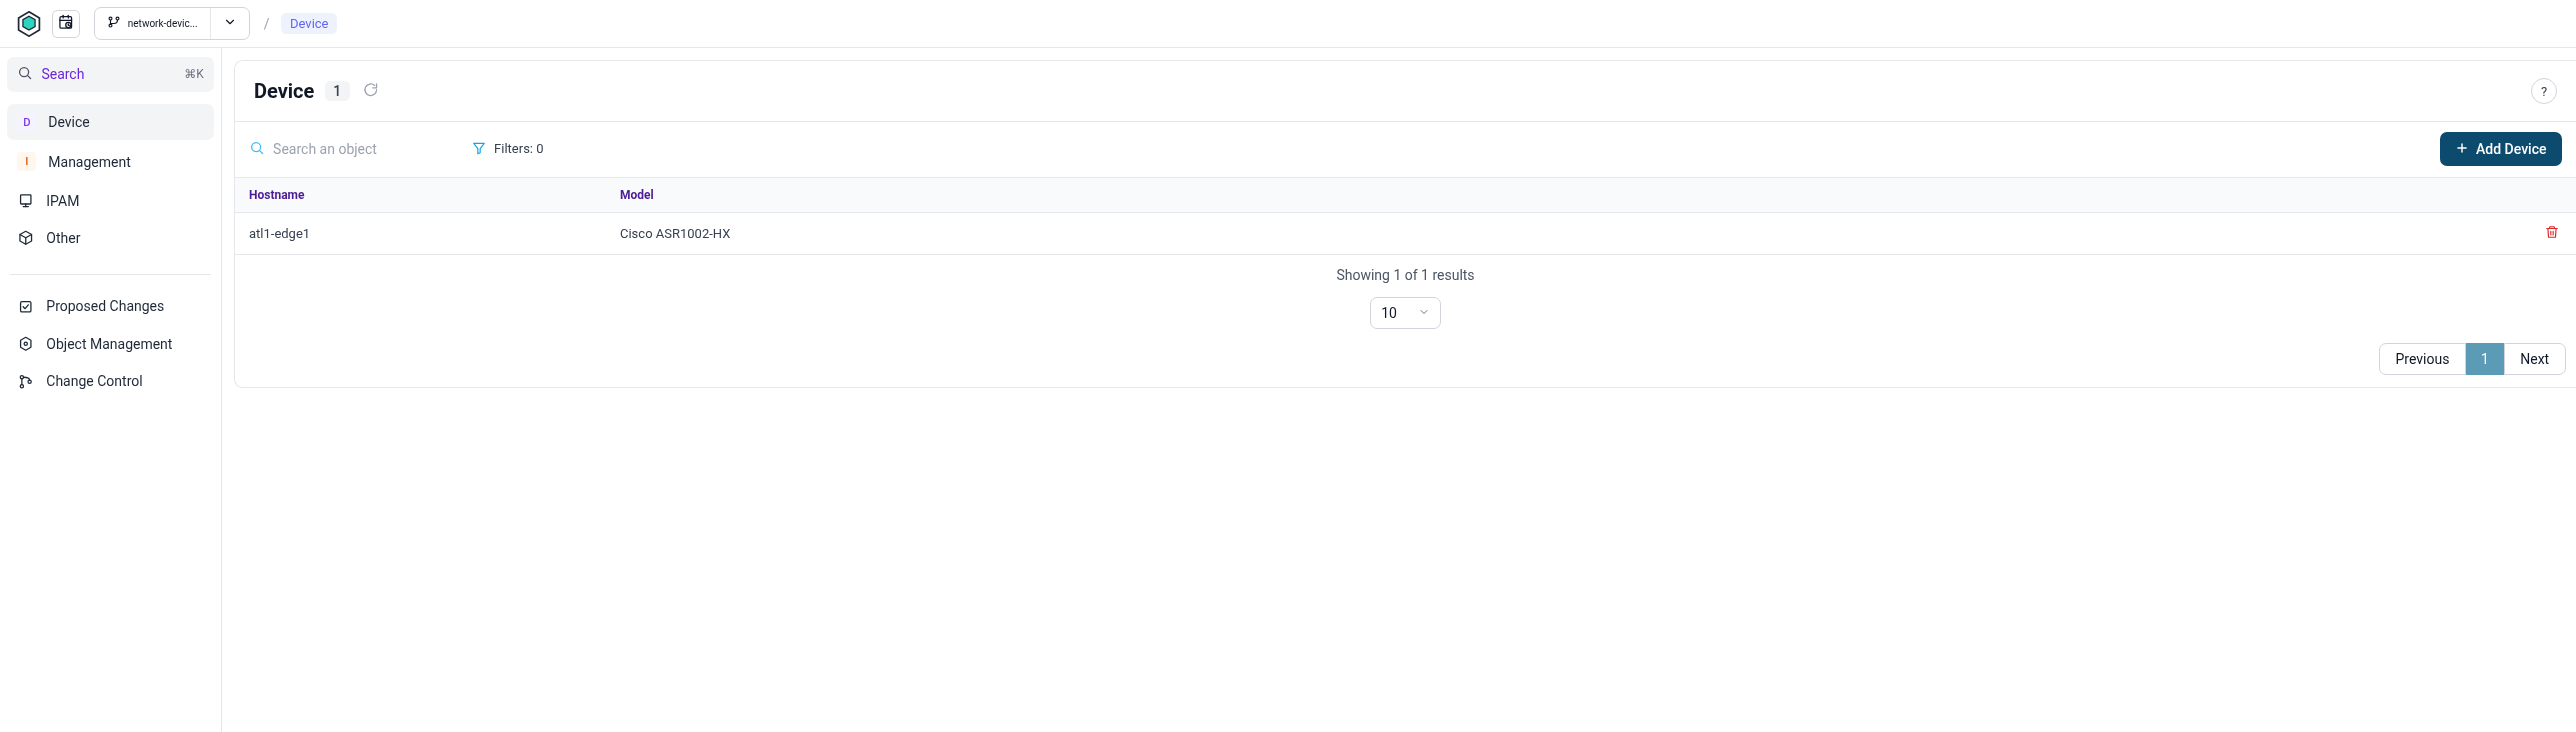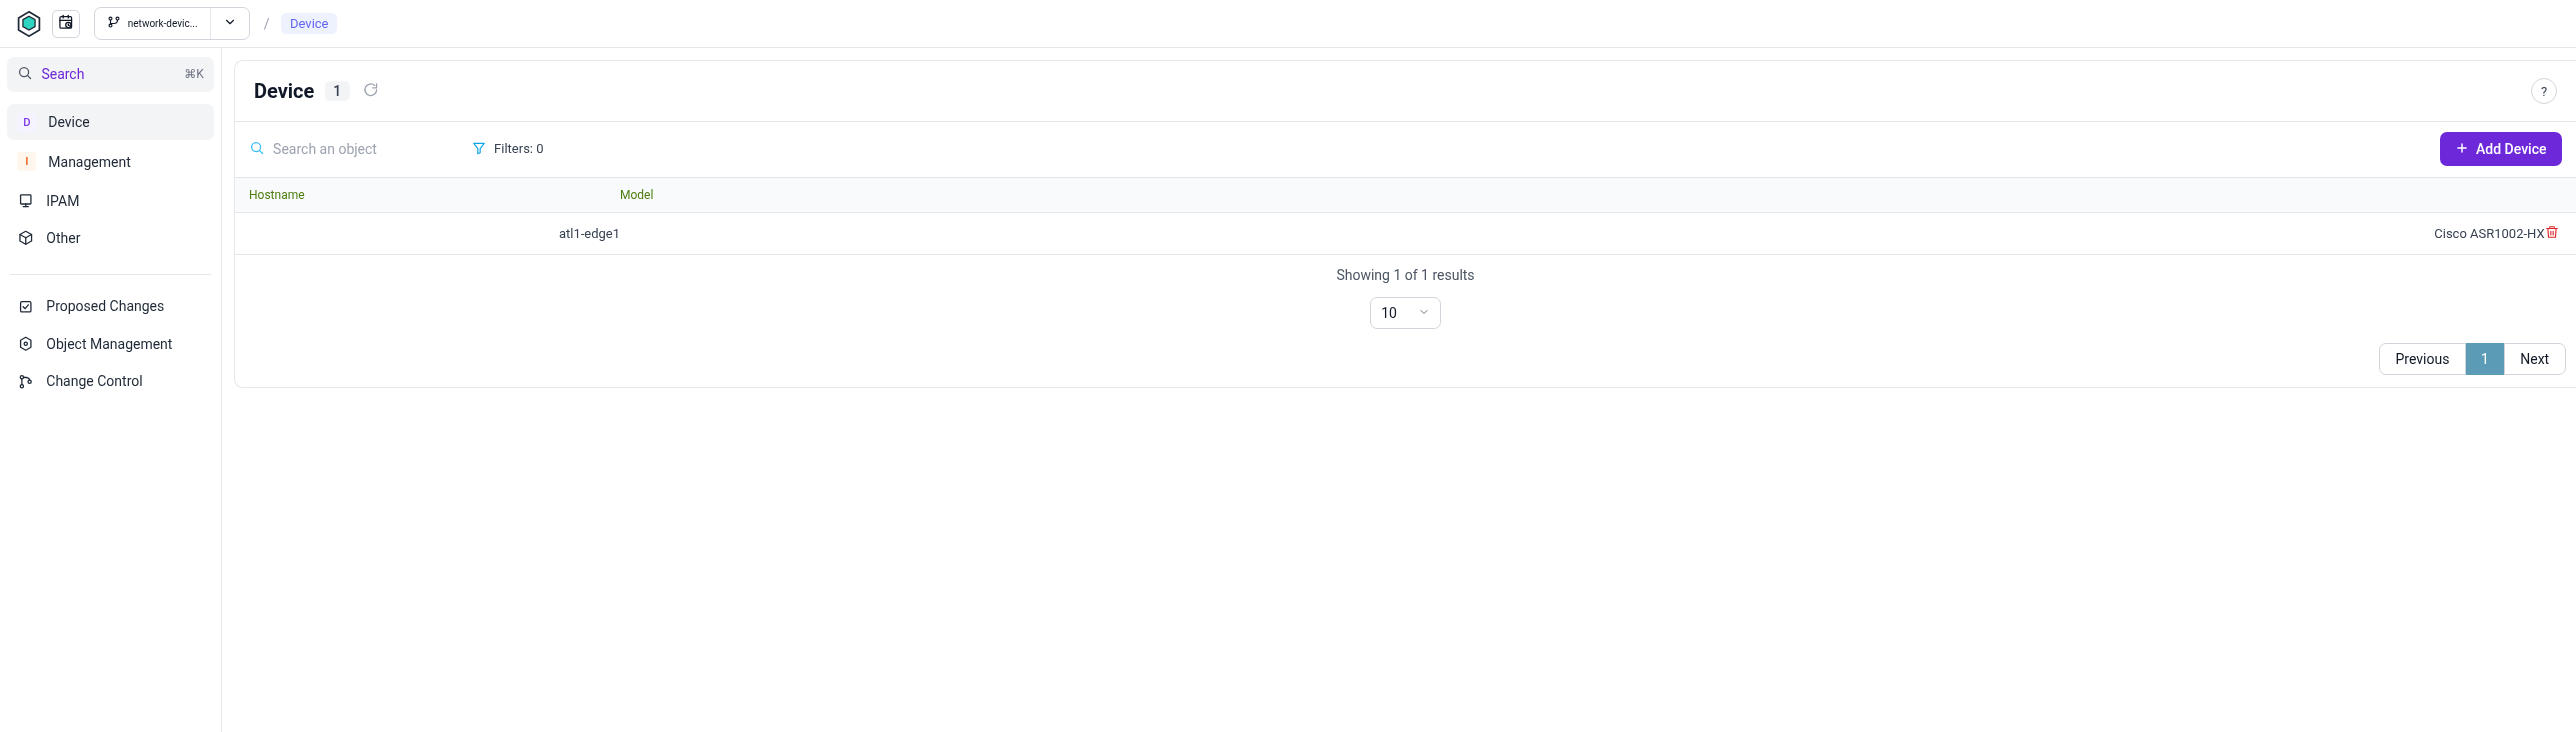--- a/index.html
+++ b/index.html
@@ -250,51 +250,50 @@
     .filters {
       display: flex;
       align-items: flex-start;
       gap: 8.6px;
       font-size: 13px;
       color: #374151;
       cursor: pointer;
     }
     .spacer { flex: 1; }
     .add-btn {
-      background: #6d28d9;
+      background: #0c4a6e;
       color: #fff;
       border: none;
       border-radius: 7px;
       padding: 8.6px 15.5px;
       font-size: 14px;
       font-weight: 500;
       display: flex;
       align-items: center;
       gap: 7px;
       cursor: pointer;
     }
     .table-head {
       display: flex;
       padding: 10.3px 14px;
       background: #f9fafb;
       border-bottom: 0.9px solid #e5e7eb;
       font-size: 12px;
-      font-weight: 400;
-      color: #4d7c0f;
+      font-weight: 700;
+      color: #4c1d95;
     }
     .col-hostname { width: 371px; }
     .col-model { flex: 1; }
     .table-row {
       display: flex;
       align-items: center;
       padding: 12px 14px;
       border-bottom: 0.9px solid #e5e7eb;
       font-size: 13px;
       color: #374151;
-      text-align: right;
     }
     .trash-btn {
       color: #dc2626;
       cursor: pointer;
       padding-right: 3.4px;
     }
     .table-footer {
       display: flex;
       align-items: center;
       padding: 12px 10.3px;

